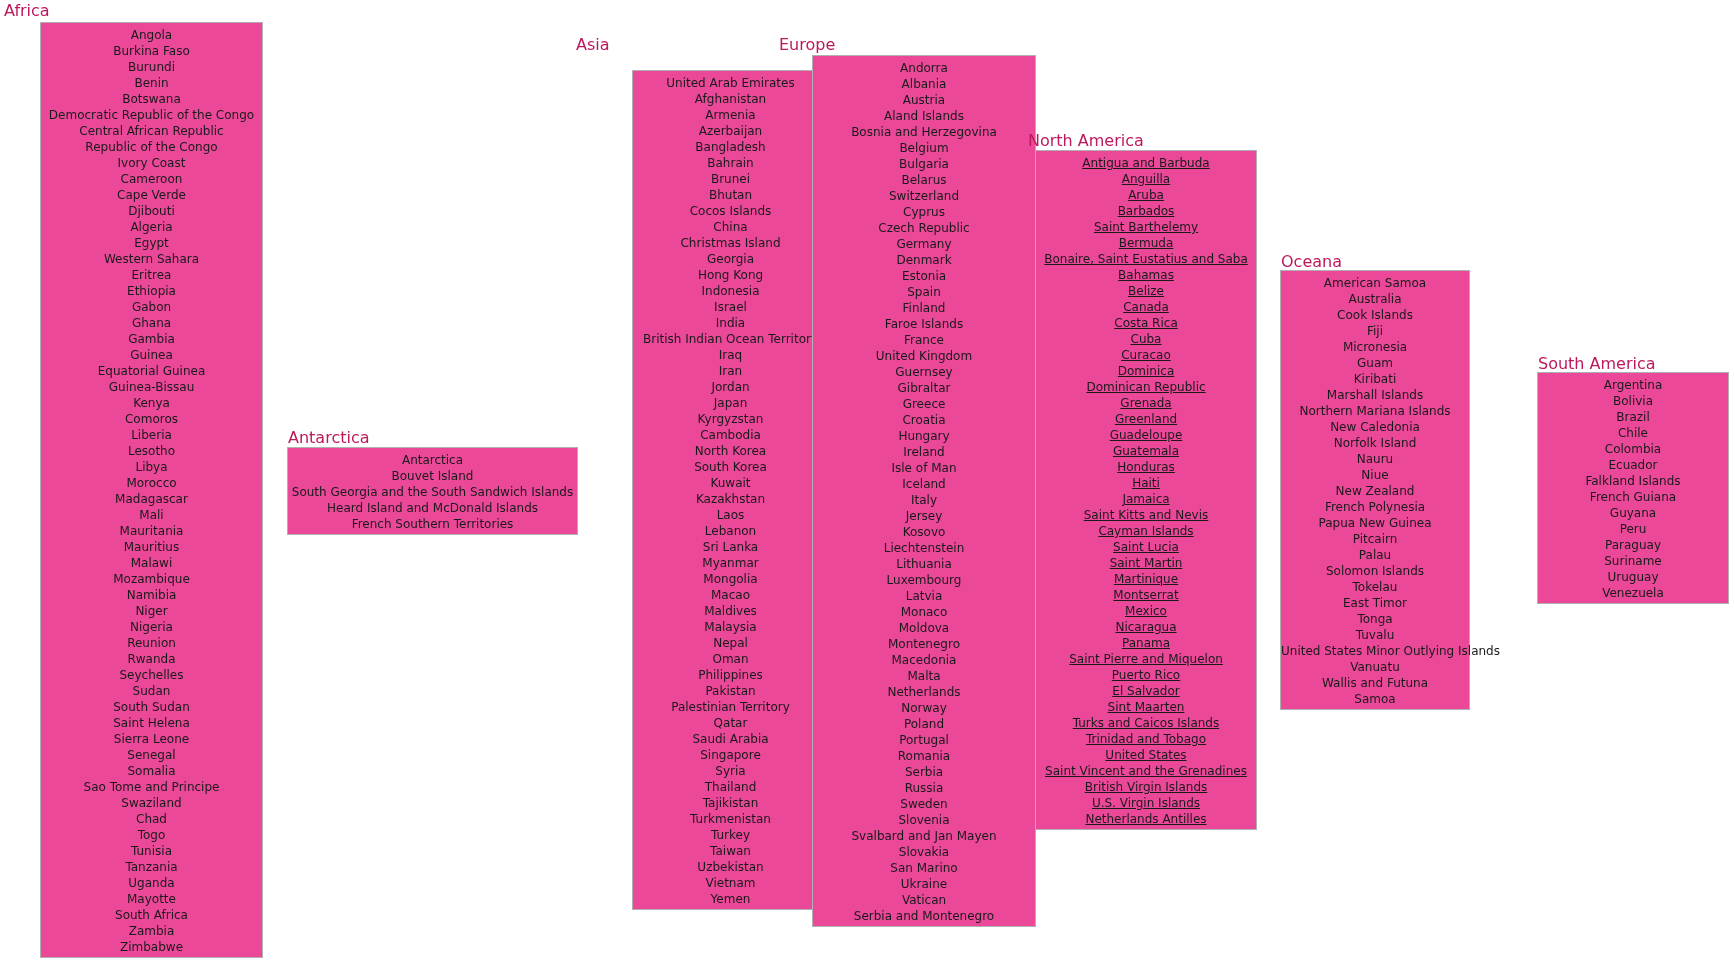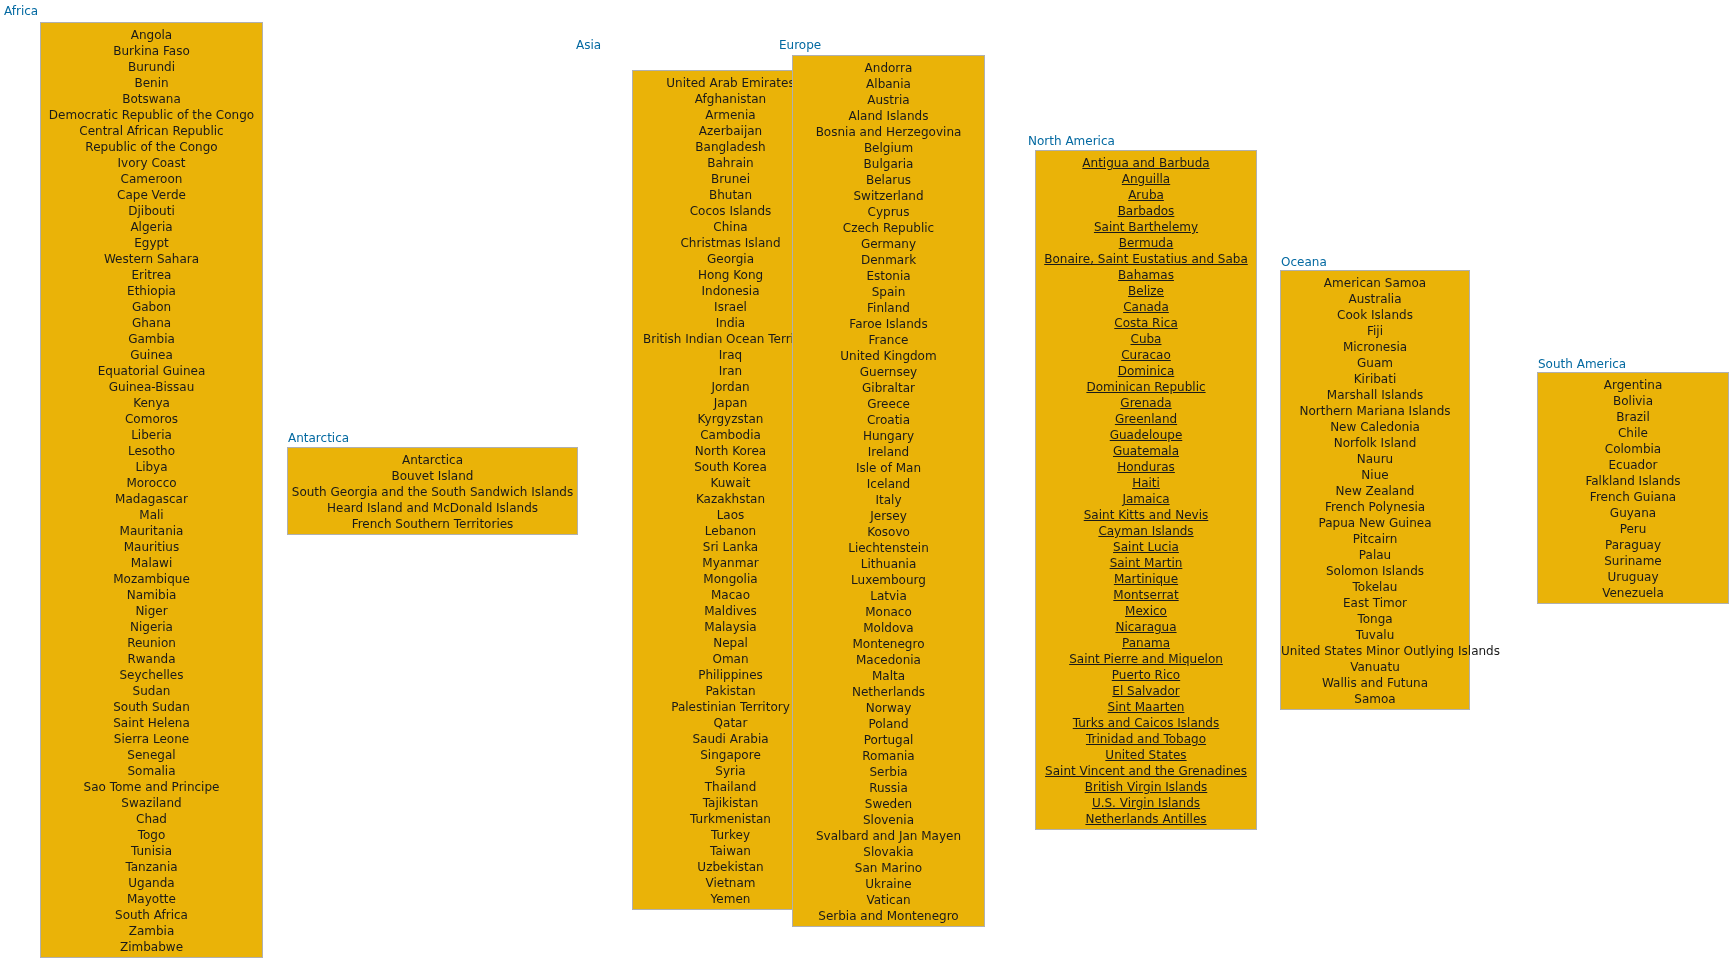--- a/index.html
+++ b/index.html
@@ -10,30 +10,30 @@
   body {
     width: 1735px;
     height: 965px;
     position: relative;
     font-family: "DejaVu Sans", "Liberation Sans", sans-serif;
     color: #1a1a1a;
     overflow: hidden;
   }
   .continent-label {
     position: absolute;
-    font-size: 12px;
+    font-size: 16px;
     line-height: 14px;
     white-space: nowrap;
-    color: #0369a1;
+    color: #be185d;
   }
   .continent-box {
     position: absolute;
     box-sizing: border-box;
     border: 1px solid #b0b0b0;
-    background: #eab308;
+    background: #ec4899;
     padding-top: 4px;
   }
   .country {
     font-size: 12px;
     line-height: 16px;
     text-align: center;
     white-space: nowrap;
     color: #1a1a1a;
   }
 </style>
@@ -170,21 +170,21 @@
         <div class="country">Turkey</div>
         <div class="country">Taiwan</div>
         <div class="country">Uzbekistan</div>
         <div class="country">Vietnam</div>
         <div class="country">Yemen</div>
       </div>
   </div>
 
   <div>
     <div class="continent-label" style="left:779px; top:38px;">Europe</div>
-    <div class="continent-box" style="left:792px; top:55px; width:193px; height:872px;">
+    <div class="continent-box" style="left:812px; top:55px; width:224px; height:872px;">
         <div class="country">Andorra</div>
         <div class="country">Albania</div>
         <div class="country">Austria</div>
         <div class="country">Aland Islands</div>
         <div class="country">Bosnia and Herzegovina</div>
         <div class="country">Belgium</div>
         <div class="country">Bulgaria</div>
         <div class="country">Belarus</div>
         <div class="country">Switzerland</div>
         <div class="country">Cyprus</div>

